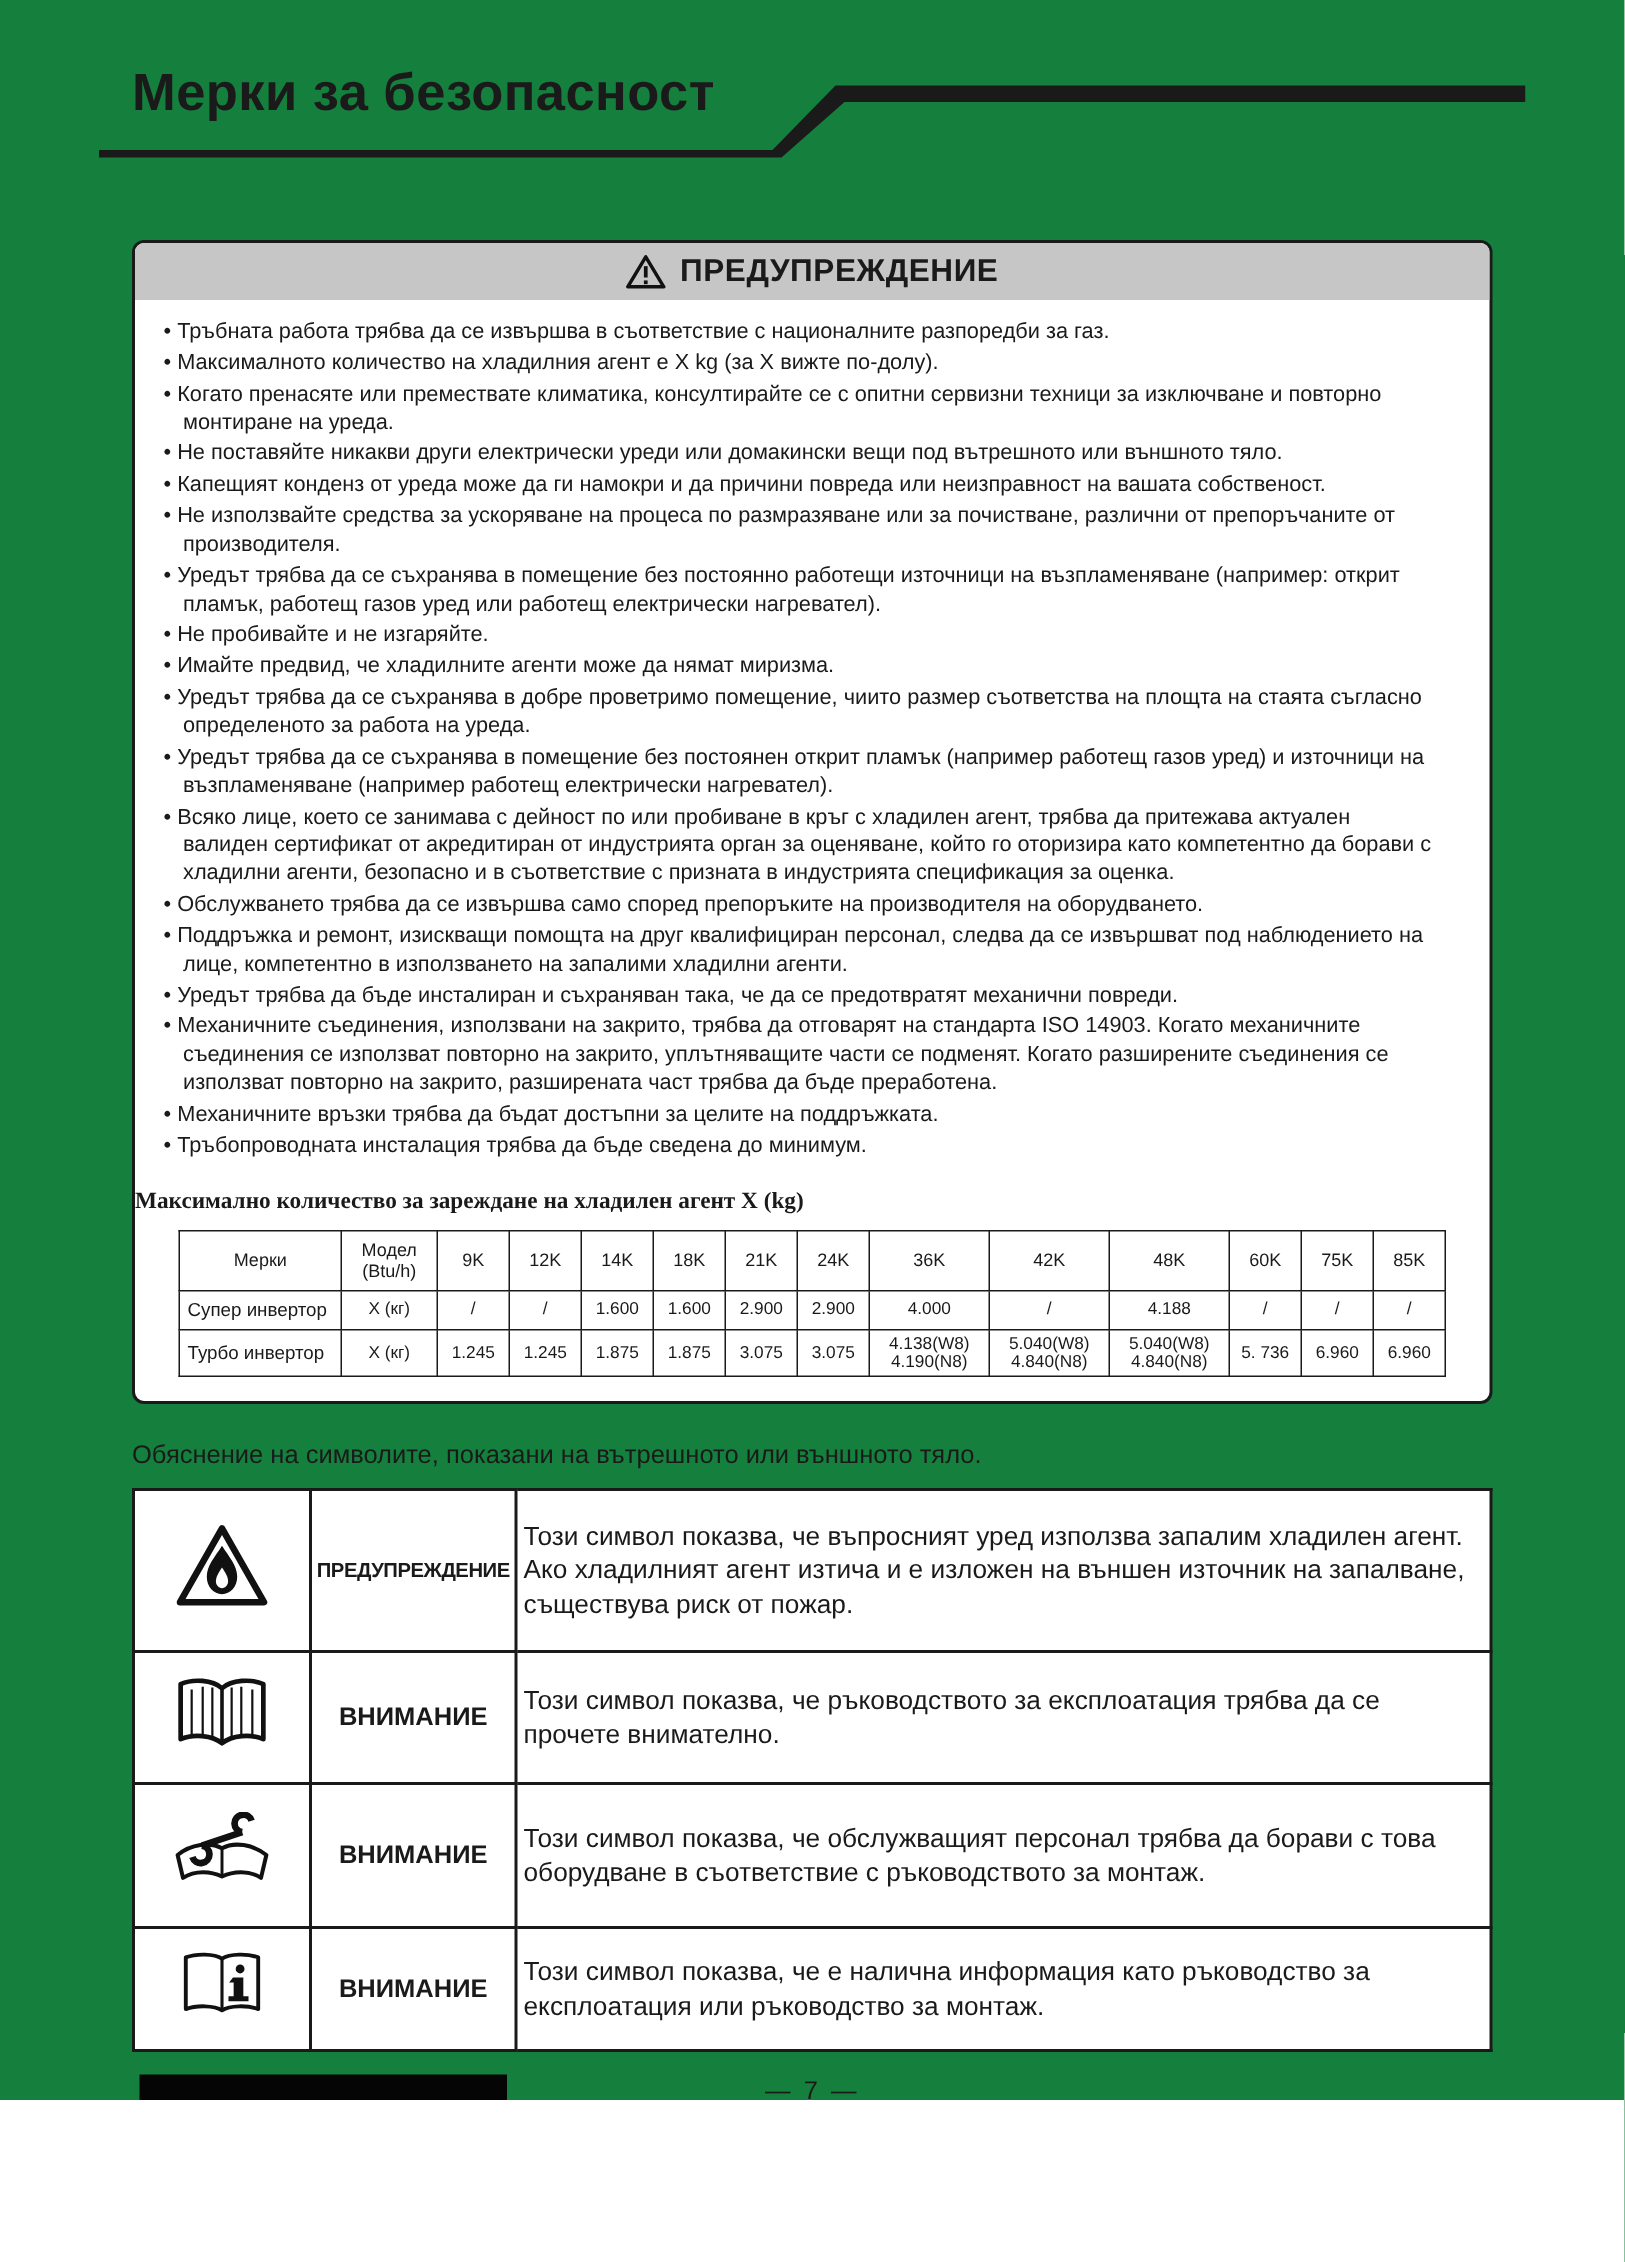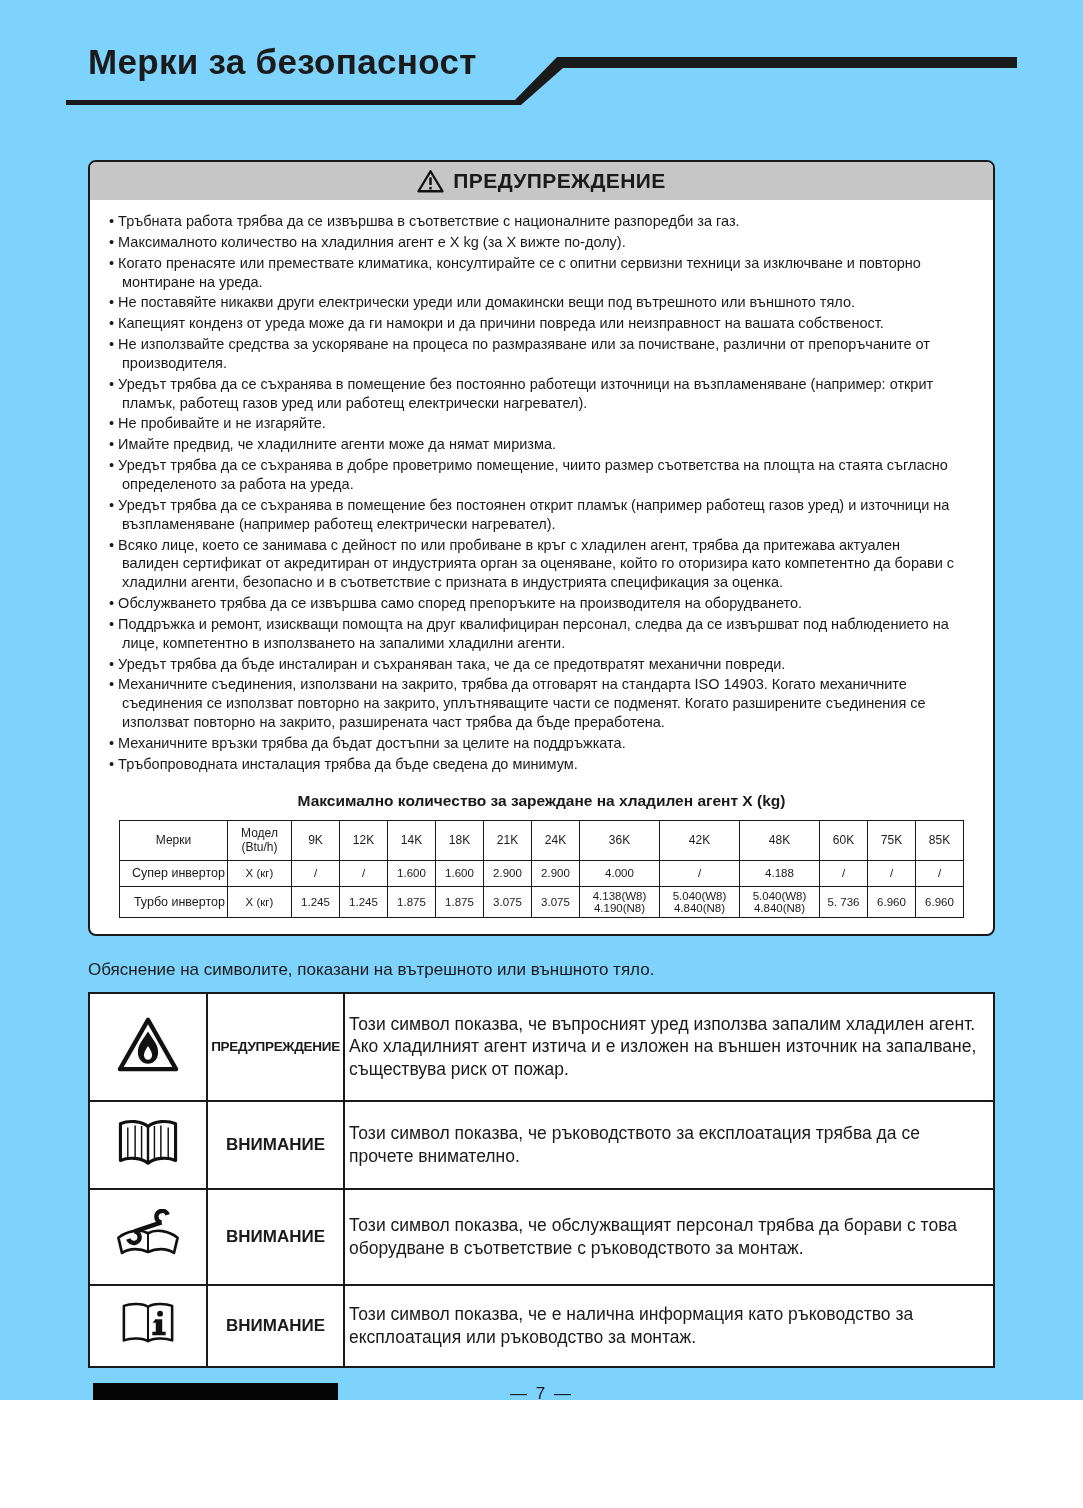--- a/index.html
+++ b/index.html
@@ -3,21 +3,21 @@
 <meta charset="utf-8">
 <style>
   * { margin:0; padding:0; box-sizing:border-box; }
   html,body { background:#ffffff; }
   body {
     font-family:"Liberation Sans","DejaVu Sans",sans-serif;
     color:#1a1a1a;
   }
   .page {
     width:1083px; height:1400px;
-    background:#7dd3fc;
+    background:#15803d;
     margin:0 auto;
     position:relative;
     overflow:hidden;
   }
 
   
   .page-header { position:relative; height:116px; margin:38px 66px 0 66px; }
   .page-title {
     position:absolute; top:4px; left:22px;
     font-size:35px; font-weight:bold; letter-spacing:.3px;
@@ -40,33 +40,33 @@
     font-size:21px; font-weight:bold; letter-spacing:.4px;
   }
   .warn-list { list-style:none; padding:12px 33px 4px 19px; }
   .warn-list li {
     font-size:14.5px; line-height:1.3;
     padding-left:13px; text-indent:-13px;
     margin-bottom:2px;
   }
   .warn-list li::before { content:"• "; }
 
-  .chg-caption { text-align:center; font-size:15.5px; font-weight:bold; margin:12px 0 10px 0; }
+  .chg-caption { font-size:15.5px; font-weight:bold; margin:12px 0 10px 0;font-family:Liberation Serif, serif; }
 
   .chg-table { border-collapse:collapse; margin:0 auto 16px auto; table-layout:fixed; }
   .chg-table th, .chg-table td {
     border:1px solid #1a1a1a;
     font-size:11.5px; font-weight:normal;
     text-align:center; vertical-align:middle;
     padding:3px 2px;
     white-space:pre-line;
   }
   .chg-table th { font-size:12px; height:40px; }
   .chg-table td { height:26px; }
-  .chg-table td.cell-series { text-align:right; padding-left:5px; font-size:12.5px; }
+  .chg-table td.cell-series { text-align:left; padding-left:5px; font-size:12.5px; }
 
   
   .sym-intro { margin:24px 88px 12px 88px; font-size:17px; }
   .sym-table { border-collapse:collapse; margin:0 88px; width:907px; }
   .sym-table td { border:2px solid #1a1a1a; vertical-align:middle; background:#fff; }
   .sym-icon-cell { width:118px; text-align:center; }
   .sym-label-cell { width:137px; text-align:center; font-weight:bold; font-size:17px; }
   .sym-label-cell.small { font-size:13.5px; letter-spacing:-.3px; }
   .sym-text-cell { font-size:17.5px; line-height:1.3; padding:10px 4px; white-space:pre-line; }
   .row-h1 { height:108px; } .row-h2 { height:88px; } .row-h3 { height:96px; } .row-h4 { height:82px; }

